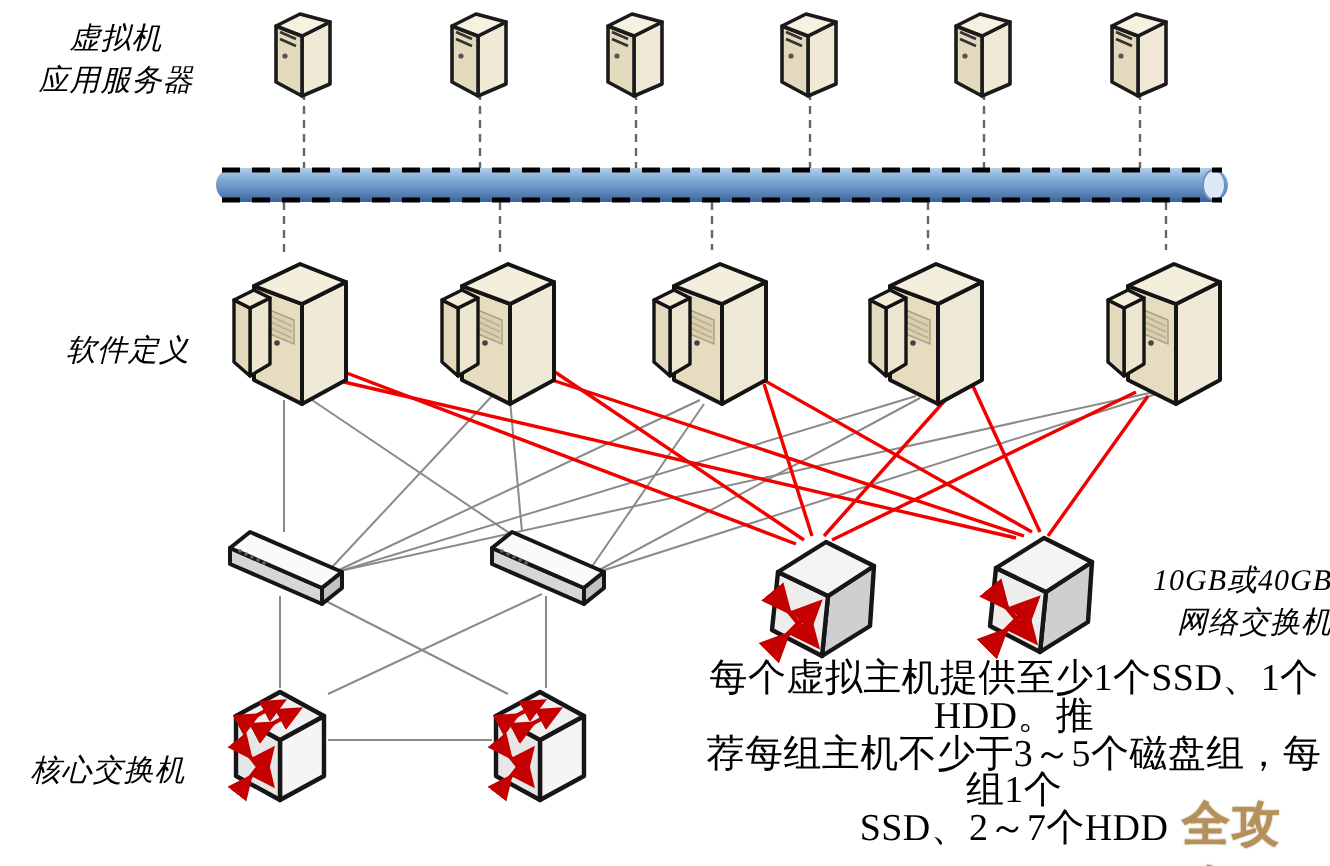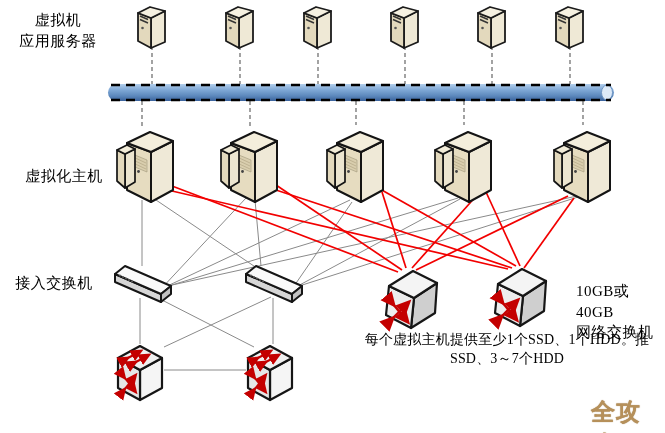--- a/index.html
+++ b/index.html
@@ -3,26 +3,26 @@
 <meta charset="utf-8">
 <style>
   html,body{margin:0;padding:0;background:#fff;}
   #stage{
     position:relative;width:665px;height:433px;background:#ffffff;
     overflow:hidden;font-family:"Liberation Serif","DejaVu Serif",serif;color:#000;
   }
   #diagram-svg{position:absolute;left:0;top:0;}
   .lbl{
     position:absolute;font-size:15px;line-height:1.38;text-align:center;
-    white-space:pre-line;letter-spacing:0.5px;
-  }
-  .lbl-left{ text-align:left; }
+    white-space:pre-line;letter-spacing:0.5px;font-style:italic;
+  }
+  .lbl-left{ text-align:right; }
   .note{
     position:absolute;left:349px;top:331px;width:316px;
-    font-size:14px;line-height:18.8px;text-align:center;letter-spacing:0.2px;
+    font-size:19px;line-height:18.8px;text-align:center;letter-spacing:0.2px;
   }
   .watermark{
     position:absolute;left:591px;top:396px;
     font-family:"Liberation Sans","DejaVu Sans",sans-serif;
     font-weight:bold;font-size:24px;color:#B6905A;letter-spacing:1px;
     text-shadow:0 0 1px #9a7743;
   }
 </style>
 </head>
 <body>
@@ -175,28 +175,29 @@
     <use href="#csw" x="244" y="341"></use>
 
     <use href="#nsw" x="383" y="266"></use>
     <use href="#nsw" x="492" y="264"></use>
   </svg>
 
   <div class="lbl" style="left:6px;top:10px;width:104px">虚拟机
 应用服务器</div>
 
 
-  <div class="lbl" style="left:12px;top:166px;width:104px">虚拟化主机</div>
-
-  <div class="lbl" style="left:6px;top:273px;width:96px">接入交换机</div>
-
+  <div class="lbl" style="left:12px;top:166px;width:104px">软件定义</div>
+
+
+  <div class="lbl" style="left:6px;top:376px;width:96px">核心交换机</div>
 
   <div class="lbl lbl-left" style="left:576px;top:281px;width:90px">10GB或40GB
 网络交换机</div>
 
   <div class="note">
     <div>每个虚拟主机提供至少1个SSD、1个HDD。推</div>
-    <div>SSD、3～7个HDD</div>
+    <div>荐每组主机不少于3～5个磁盘组，每组1个</div>
+    <div>SSD、2～7个HDD</div>
   </div>
 
   <div class="watermark">全攻略</div>
 
 </div>
 
 </body></html>

